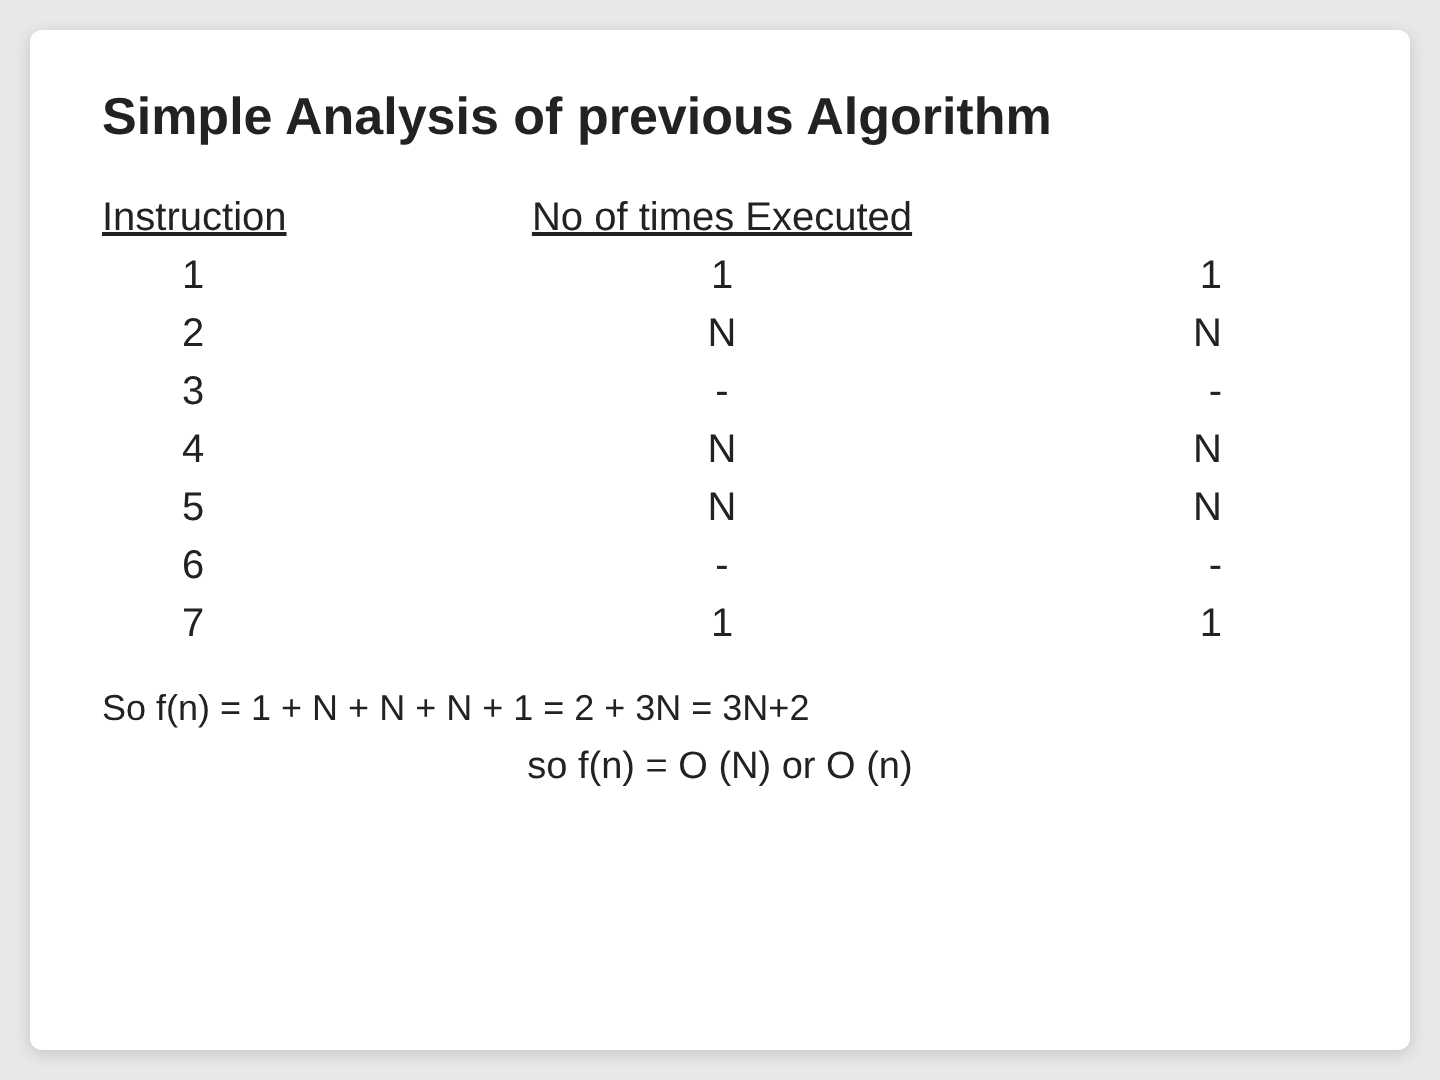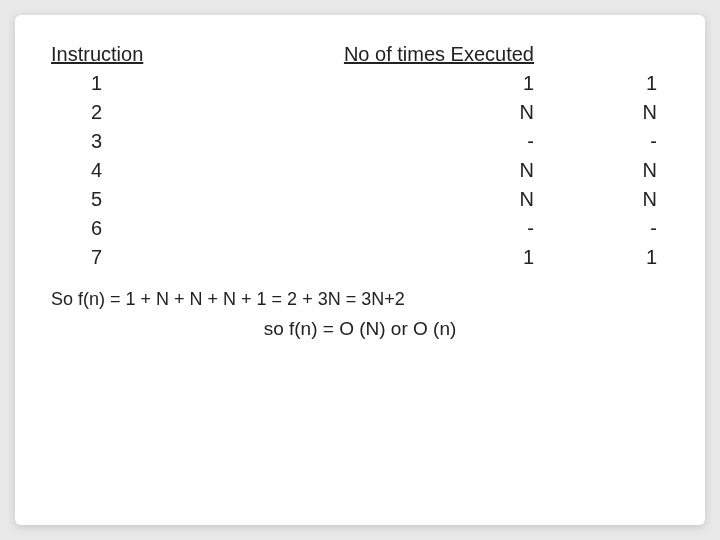--- a/index.html
+++ b/index.html
@@ -35,35 +35,34 @@
     }
 
     .table-area {
       width: 100%;
     }
 
     .table-row {
       display: flex;
       align-items: baseline;
       margin-bottom: 6px;
-      gap: 23px;
     }
 
     .col-instruction {
       width: 160px;
       font-size: 20px;
       color: #222;
       text-align: left;
     }
 
     .col-times {
       width: 300px;
       font-size: 20px;
       color: #222;
-      text-align: right;
+      text-align: center;
     }
 
     .col-cost {
       width: 100px;
       font-size: 20px;
       color: #222;
       text-align: right;
     }
 
     .header-row .col-instruction,
@@ -93,20 +92,21 @@
       font-size: 19px;
       color: #222;
       text-align: center;
       margin-top: 8px;
     }
   </style>
 </head>
 <body>
 
 <div class="slide">
+  <div class="slide-title">Simple Analysis of previous Algorithm</div>
 
   <div class="table-area">
 
     <div class="table-row header-row">
       <div class="col-instruction">Instruction</div>
       <div class="col-times">No of times Executed</div>
     </div>
 
     <div class="table-row data-row">
       <div class="col-instruction">1</div>

